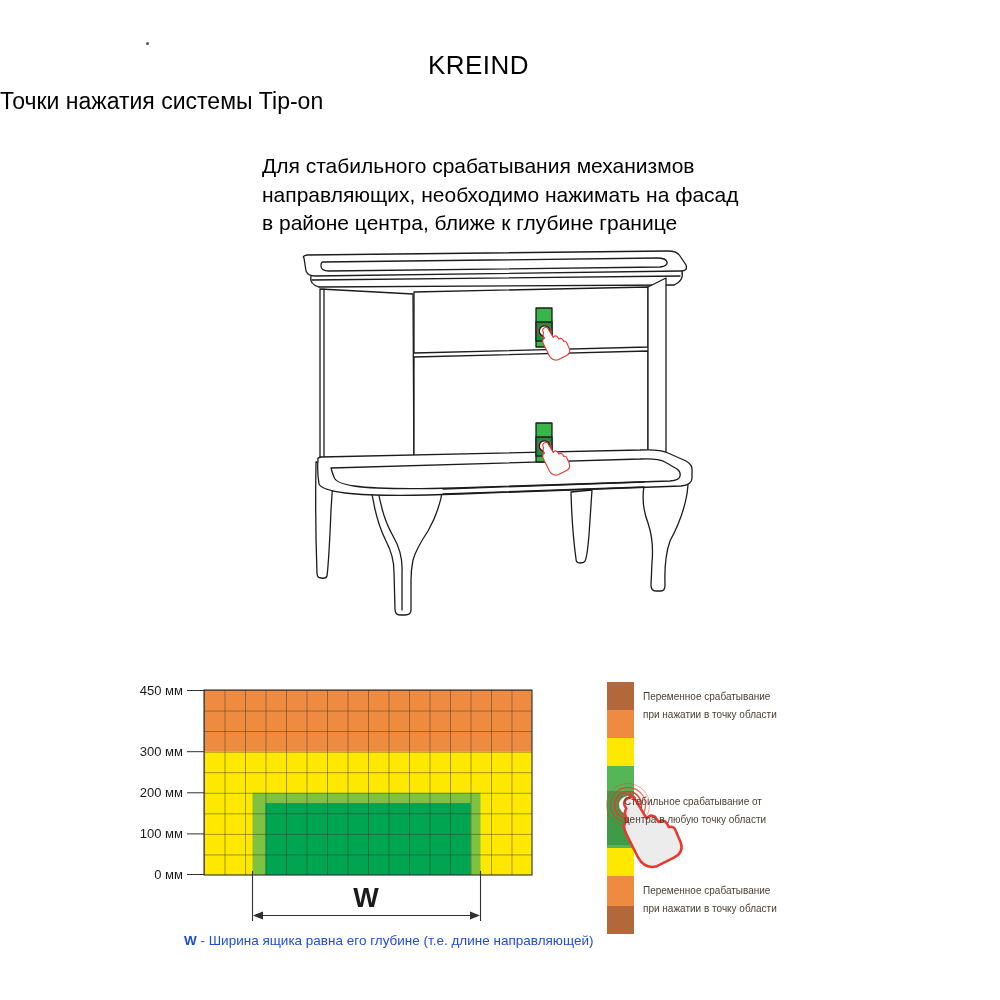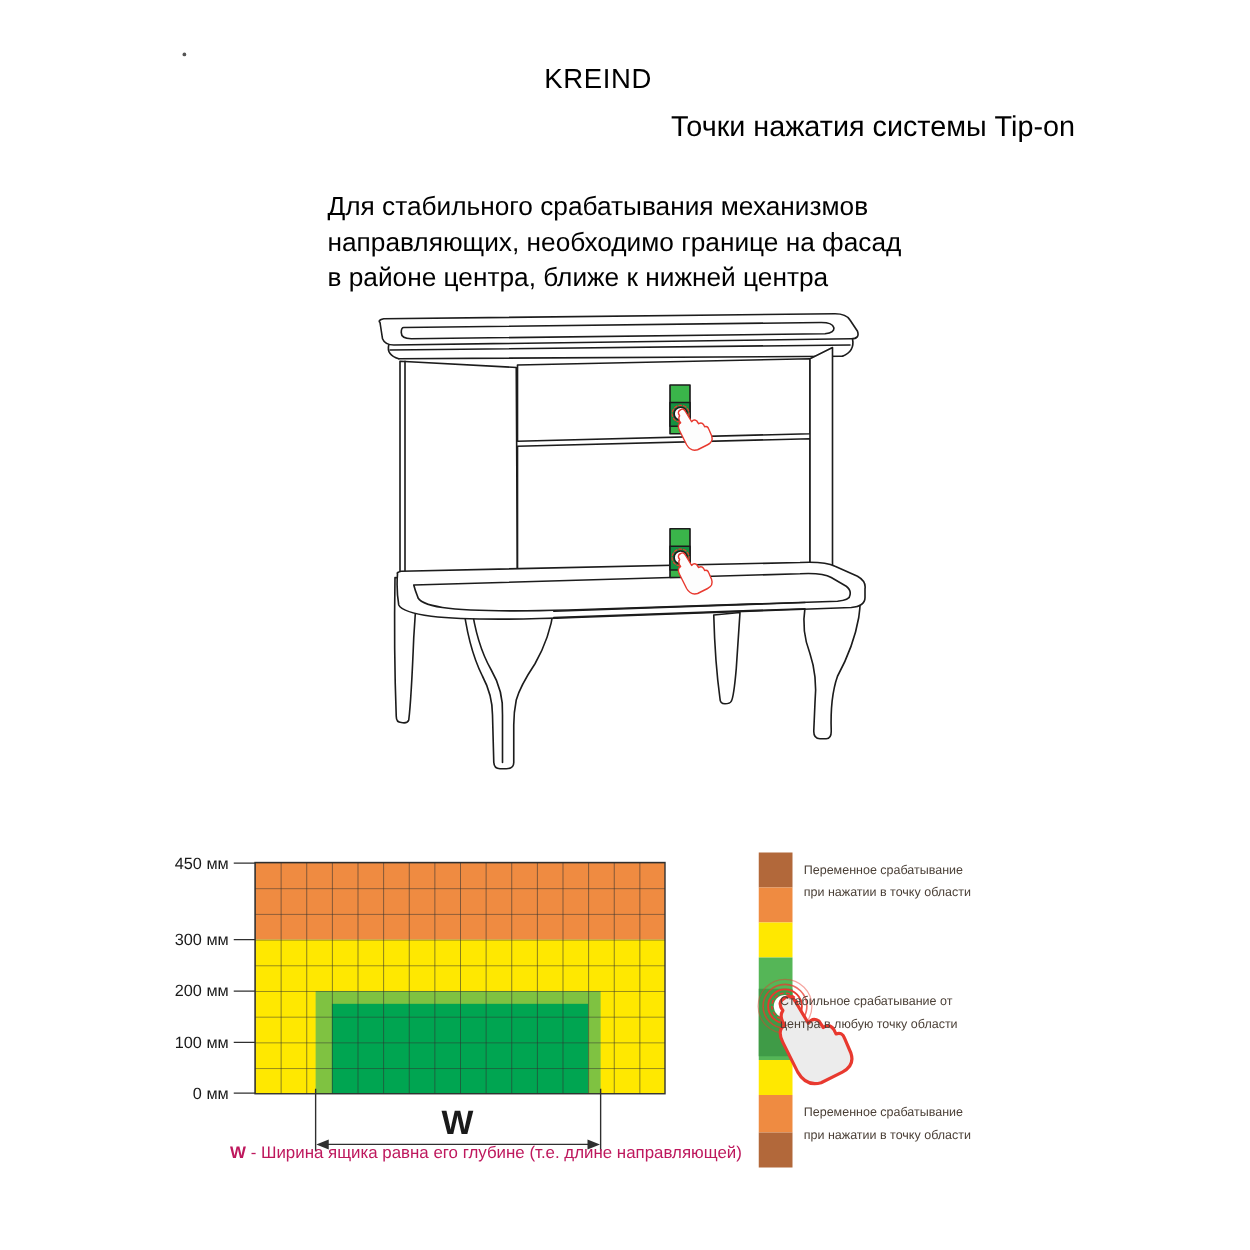--- a/index.html
+++ b/index.html
@@ -1,23 +1,23 @@
 <!DOCTYPE html>
 <html style="--ink: #1c1c1c; --legendText: #4a3f36; --gridLine: #2f2f2f; --orange: #ef8b41; --yellow: #ffe800; --lightGreen: #7fc241; --darkGreen: #00a551; --legendGreen: #55b657; --legendGreenDark: #3f9b47; --brown: #b2683a; --pressGreen: #3ab54a; --pressGreenDark: #149140; --red: #e8392f;"><head>
 <meta charset="utf-8">
 <style>
   html,body{margin:0;padding:0;}
   body{width:1000px;height:1000px;position:relative;background:#fff;
        font-family:"Liberation Sans","DejaVu Sans",sans-serif;color:#000;overflow:hidden;}
   .abs{position:absolute;}
-  .title{top:50px;left:0;width:957px;text-align:center;font-size:22px;letter-spacing:.5px;}
-  .subtitle{top:88px;left:12px;width:848px;text-align:right;font-size:23px;}
+  .title{top:50px;left:0;width:957px;text-align:center;font-size:26px;letter-spacing:.5px;}
+  .subtitle{top:88px;left:0;width:848px;text-align:left;font-size:23px;}
   .desc{top:132px;left:262px;font-size:21px;line-height:28.5px;margin-top:20px;}
   .stray-dot{top:42px;left:146px;width:3px;height:3px;background:#555;border-radius:50%;}
-  .caption{top:914px;left:184px;font-size:13.5px;color:#be185d;}
+  .caption{top:933px;left:184px;font-size:13.5px;color:#1d4ed8;}
   .caption b{font-weight:bold;}
   .legend-text{font-size:10px;line-height:18px;color:var(--legendText);}
   .lg-bar{left:607px;top:682px;width:27px;}
   .lg-seg{width:27px;}
   .seg-brown{background:var(--brown);}
   .seg-orange{background:var(--orange);}
   .seg-yellow{background:var(--yellow);}
   .seg-green{background:var(--legendGreen);}
   .lg-dark{left:607px;top:791px;width:27px;height:54px;background:var(--legendGreenDark);}
   svg text{font-family:"Liberation Sans","DejaVu Sans",sans-serif;}
@@ -25,22 +25,22 @@
 </head>
 <body>
 
 <span class="abs stray-dot"></span>
 
 <div class="abs title">KREIND</div>
 <div class="abs subtitle">Точки нажатия системы Tip-on</div>
 
 <div class="abs desc">
   <div>Для стабильного срабатывания механизмов</div>
-  <div>направляющих, необходимо границе на фасад</div>
-  <div>в районе центра, ближе к нижней центра</div>
+  <div>направляющих, необходимо нажимать на фасад</div>
+  <div>в районе центра, ближе к глубине границе</div>
 </div>
 
 <svg class="abs" style="left:230px;top:240px" width="540" height="400" viewBox="230 240 540 400">
   <defs>
     <g id="presspt">
       <rect x="0" y="0" width="16" height="39" style="fill:var(--pressGreen)"></rect>
       <rect x="0" y="14" width="16" height="19" style="fill:var(--pressGreenDark)"></rect>
       <circle cx="8.5" cy="23" r="5.2" fill="#fff"></circle>
       <circle cx="8.5" cy="23" r="6.8" fill="none" style="stroke:var(--red)" stroke-width="1" stroke-dasharray="2.2 1.6"></circle>
       <g transform="translate(8.5,23) scale(0.8)">

